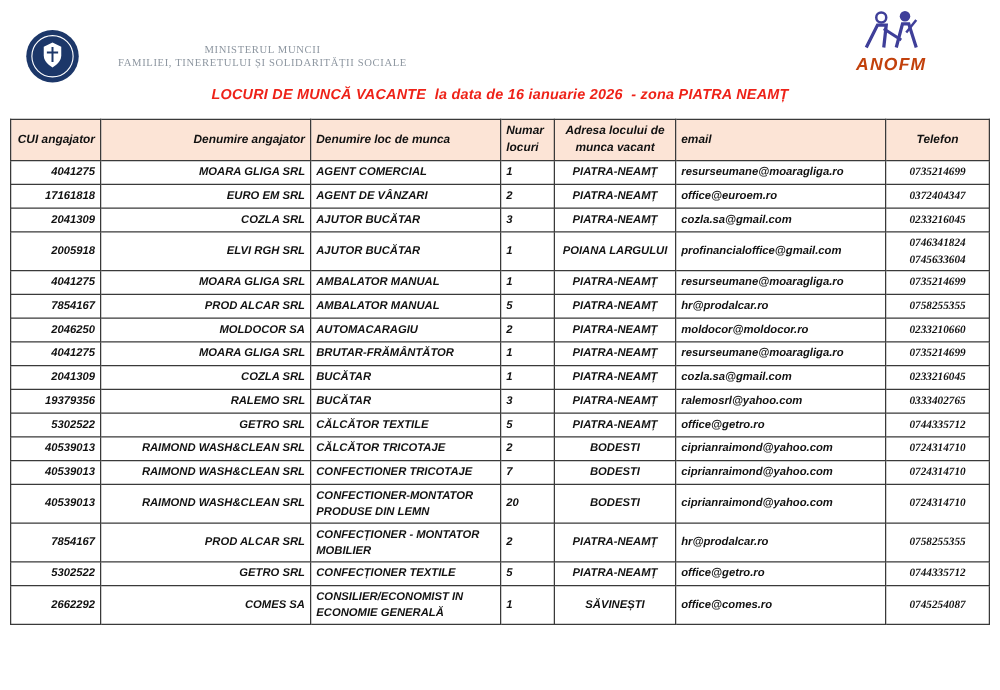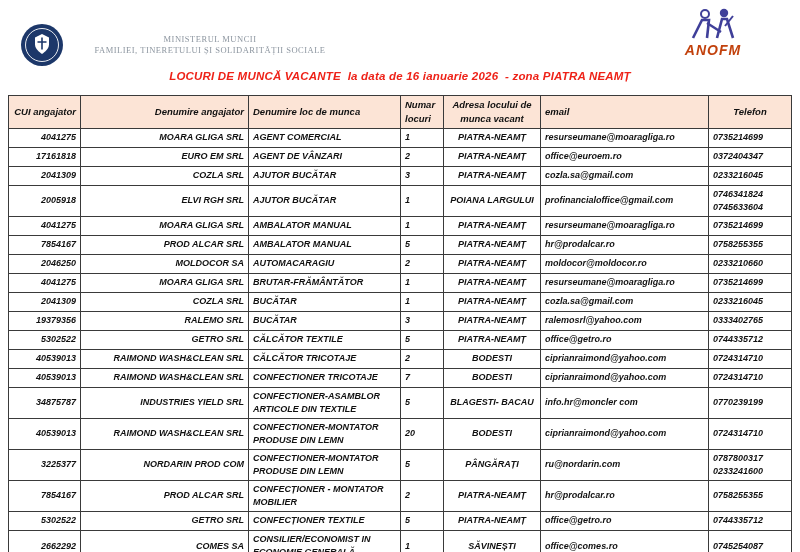--- a/index.html
+++ b/index.html
@@ -30,21 +30,21 @@
   .vac-table thead th { background:#fce4d6; font-size:9.5px; height:28px;
                vertical-align:middle; }
   .vac-table td { vertical-align:middle; height:19px; }
   
   .th0,.c0 { text-align:right; }
   .th1,.c1 { text-align:right; }
   .th2,.c2 { text-align:left; }
   .th3,.c3 { text-align:left; }
   .th4 { text-align:center; } .c4 { text-align:center; }
   .th5,.c5 { text-align:left; }
-  .th6 { text-align:center; } .c6 { text-align:left; white-space:pre-line; }
+  .th6 { text-align:center; } .c6 { text-align:center; white-space:pre-line;font-family:Liberation Serif, serif; }
 </style>
 </head>
 <body>
 
 <div class="top-header">
   <div class="gov-block">
     <svg class="gov-logo" viewBox="0 0 44 44" xmlns="http://www.w3.org/2000/svg">
       <circle cx="22" cy="22" r="21" fill="#1c3769"></circle>
       <circle cx="22" cy="22" r="16.5" fill="none" stroke="#ffffff" stroke-width="0.9"></circle>
       <path d="M22 11 l7 3.4 v7.2 c0 5.4 -7 9.4 -7 9.4 s-7 -4 -7 -9.4 v-7.2 z" fill="#ffffff"></path>
@@ -205,48 +205,29 @@
       <tr>
         <td class="c0">40539013</td>
         <td class="c1">RAIMOND WASH&amp;CLEAN SRL</td>
         <td class="c2">CONFECTIONER TRICOTAJE</td>
         <td class="c3">7</td>
         <td class="c4">BODESTI</td>
         <td class="c5">ciprianraimond@yahoo.com</td>
         <td class="c6">0724314710</td>
       </tr>
       <tr>
-        <td class="c0">34875787</td>
-        <td class="c1">INDUSTRIES YIELD SRL</td>
-        <td class="c2">CONFECTIONER-ASAMBLOR ARTICOLE DIN TEXTILE</td>
-        <td class="c3">5</td>
-        <td class="c4">BLAGESTI- BACAU</td>
-        <td class="c5">info.hr@moncler com</td>
-        <td class="c6">0770239199</td>
-      </tr>
-      <tr>
         <td class="c0">40539013</td>
         <td class="c1">RAIMOND WASH&amp;CLEAN SRL</td>
         <td class="c2">CONFECTIONER-MONTATOR PRODUSE DIN LEMN</td>
         <td class="c3">20</td>
         <td class="c4">BODESTI</td>
         <td class="c5">ciprianraimond@yahoo.com</td>
         <td class="c6">0724314710</td>
       </tr>
       <tr>
-        <td class="c0">3225377</td>
-        <td class="c1">NORDARIN PROD COM</td>
-        <td class="c2">CONFECTIONER-MONTATOR PRODUSE DIN LEMN</td>
-        <td class="c3">5</td>
-        <td class="c4">PÂNGĂRAȚI</td>
-        <td class="c5">ru@nordarin.com</td>
-        <td class="c6">0787800317
-0233241600</td>
-      </tr>
-      <tr>
         <td class="c0">7854167</td>
         <td class="c1">PROD ALCAR SRL</td>
         <td class="c2">CONFECȚIONER - MONTATOR MOBILIER</td>
         <td class="c3">2</td>
         <td class="c4">PIATRA-NEAMȚ</td>
         <td class="c5">hr@prodalcar.ro</td>
         <td class="c6">0758255355</td>
       </tr>
       <tr>
         <td class="c0">5302522</td>

